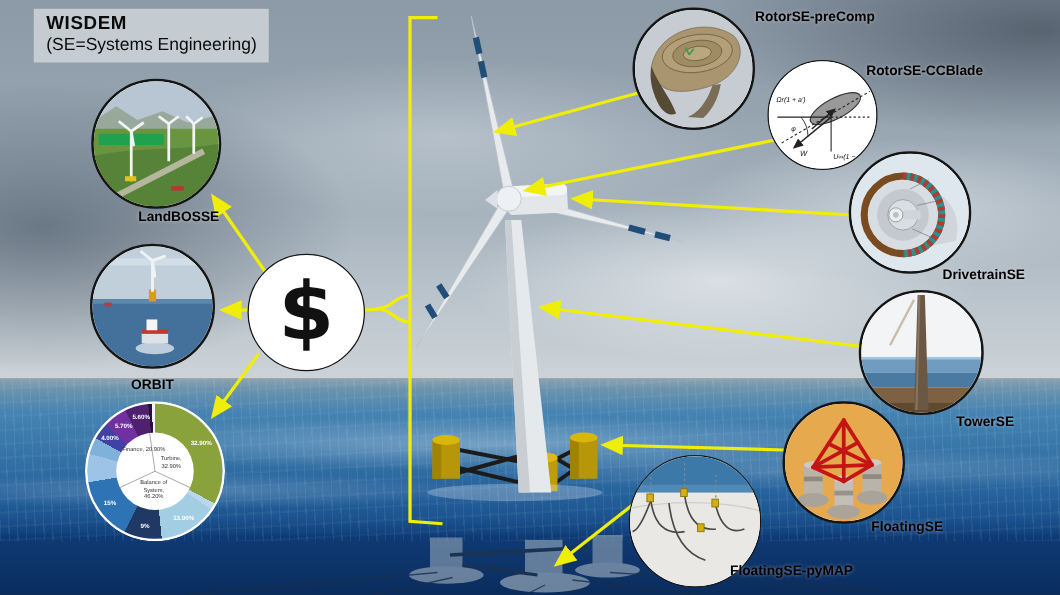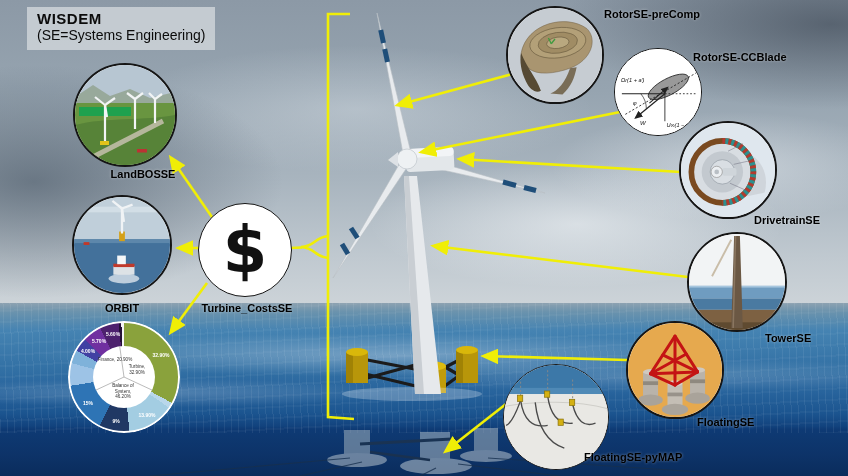--- a/index.html
+++ b/index.html
@@ -364,21 +364,20 @@
         <rect x="13" y="29" width="5" height="6"></rect>
           <rect x="39" y="25" width="5" height="6"></rect>
         <rect x="63" y="33" width="5" height="6"></rect>
           <rect x="52" y="52" width="5" height="6"></rect>
       </g>
     </svg>
   </div>
 
   <div class="lbl ctr" style="left:125px;top:168px;padding-left:36px;">LandBOSSE</div>
   <div class="lbl ctr" style="left:122px;top:302px;">ORBIT</div>
-  <div class="lbl ctr" style="left:247px;top:302px;">Turbine_CostsSE</div>
   <div class="lbl" style="left:604px;top:8px;">RotorSE-preComp</div>
   <div class="lbl" style="left:693px;top:51px;">RotorSE-CCBlade</div>
   <div class="lbl" style="left:754px;top:214px;">DrivetrainSE</div>
   <div class="lbl" style="left:765px;top:332px;">TowerSE</div>
   <div class="lbl" style="left:697px;top:416px;">FloatingSE</div>
   <div class="lbl" style="left:584px;top:451px;">FloatingSE-pyMAP</div>
 
 </div>
 
 </body></html>

